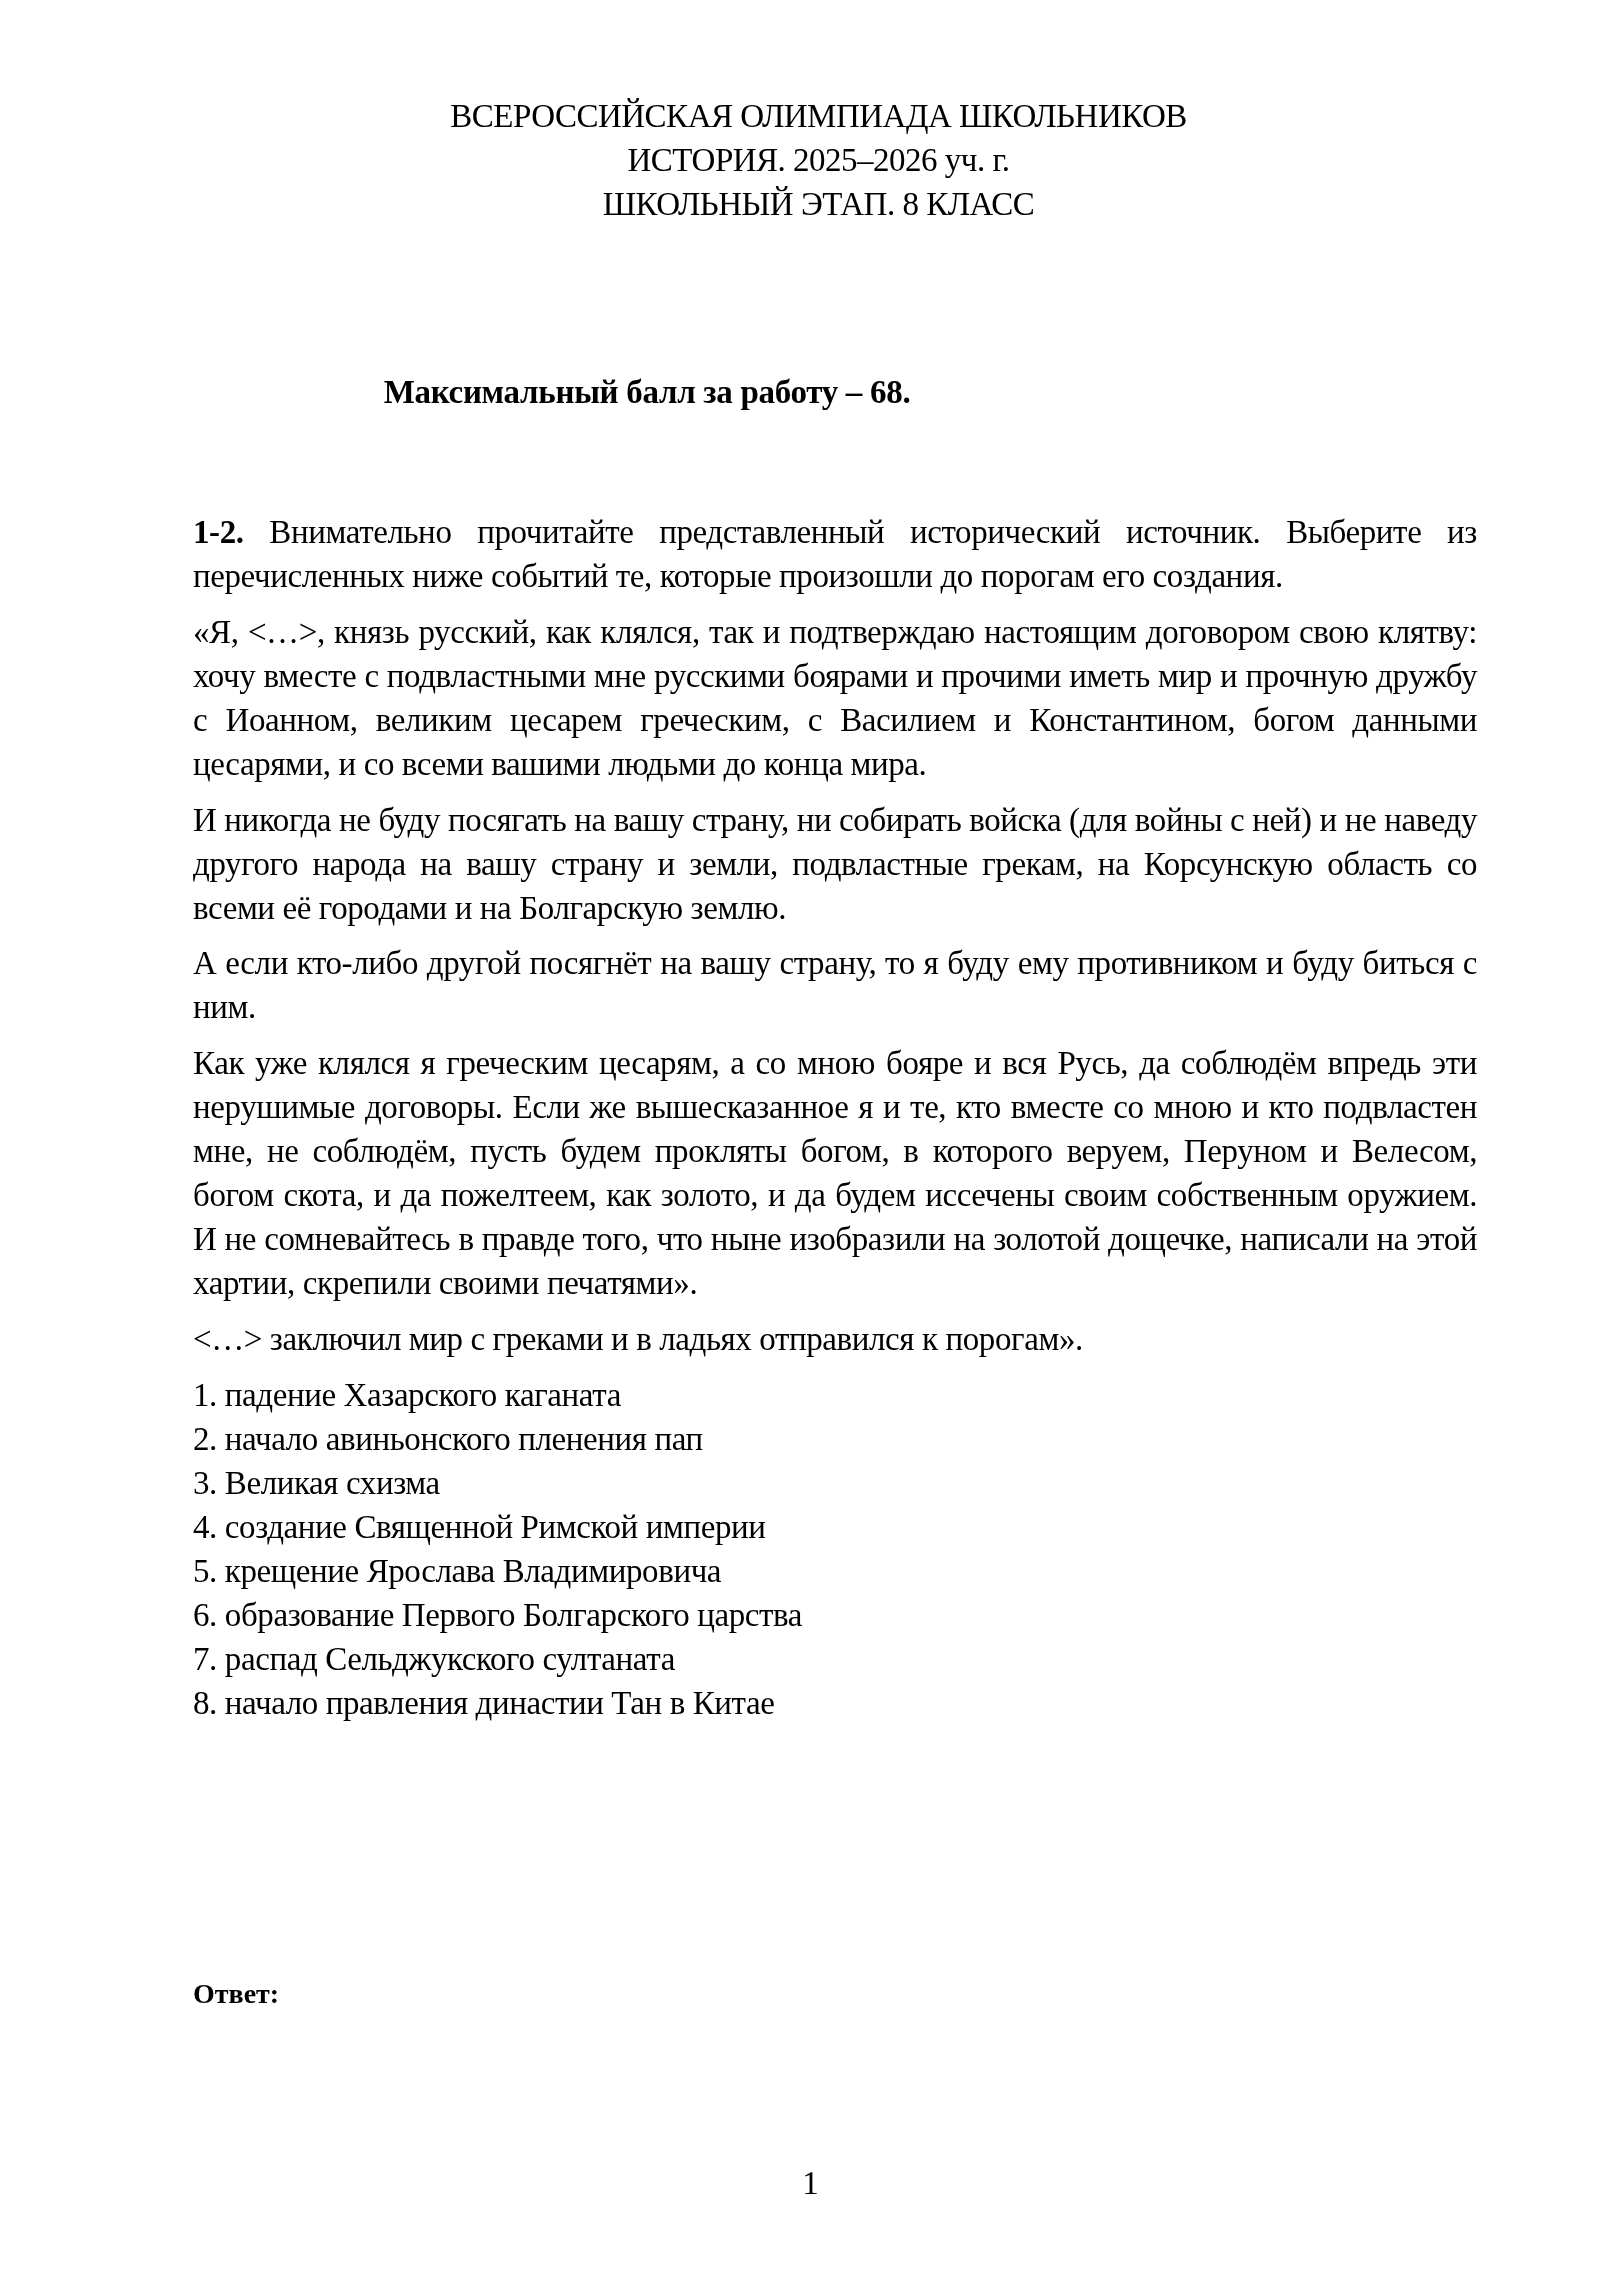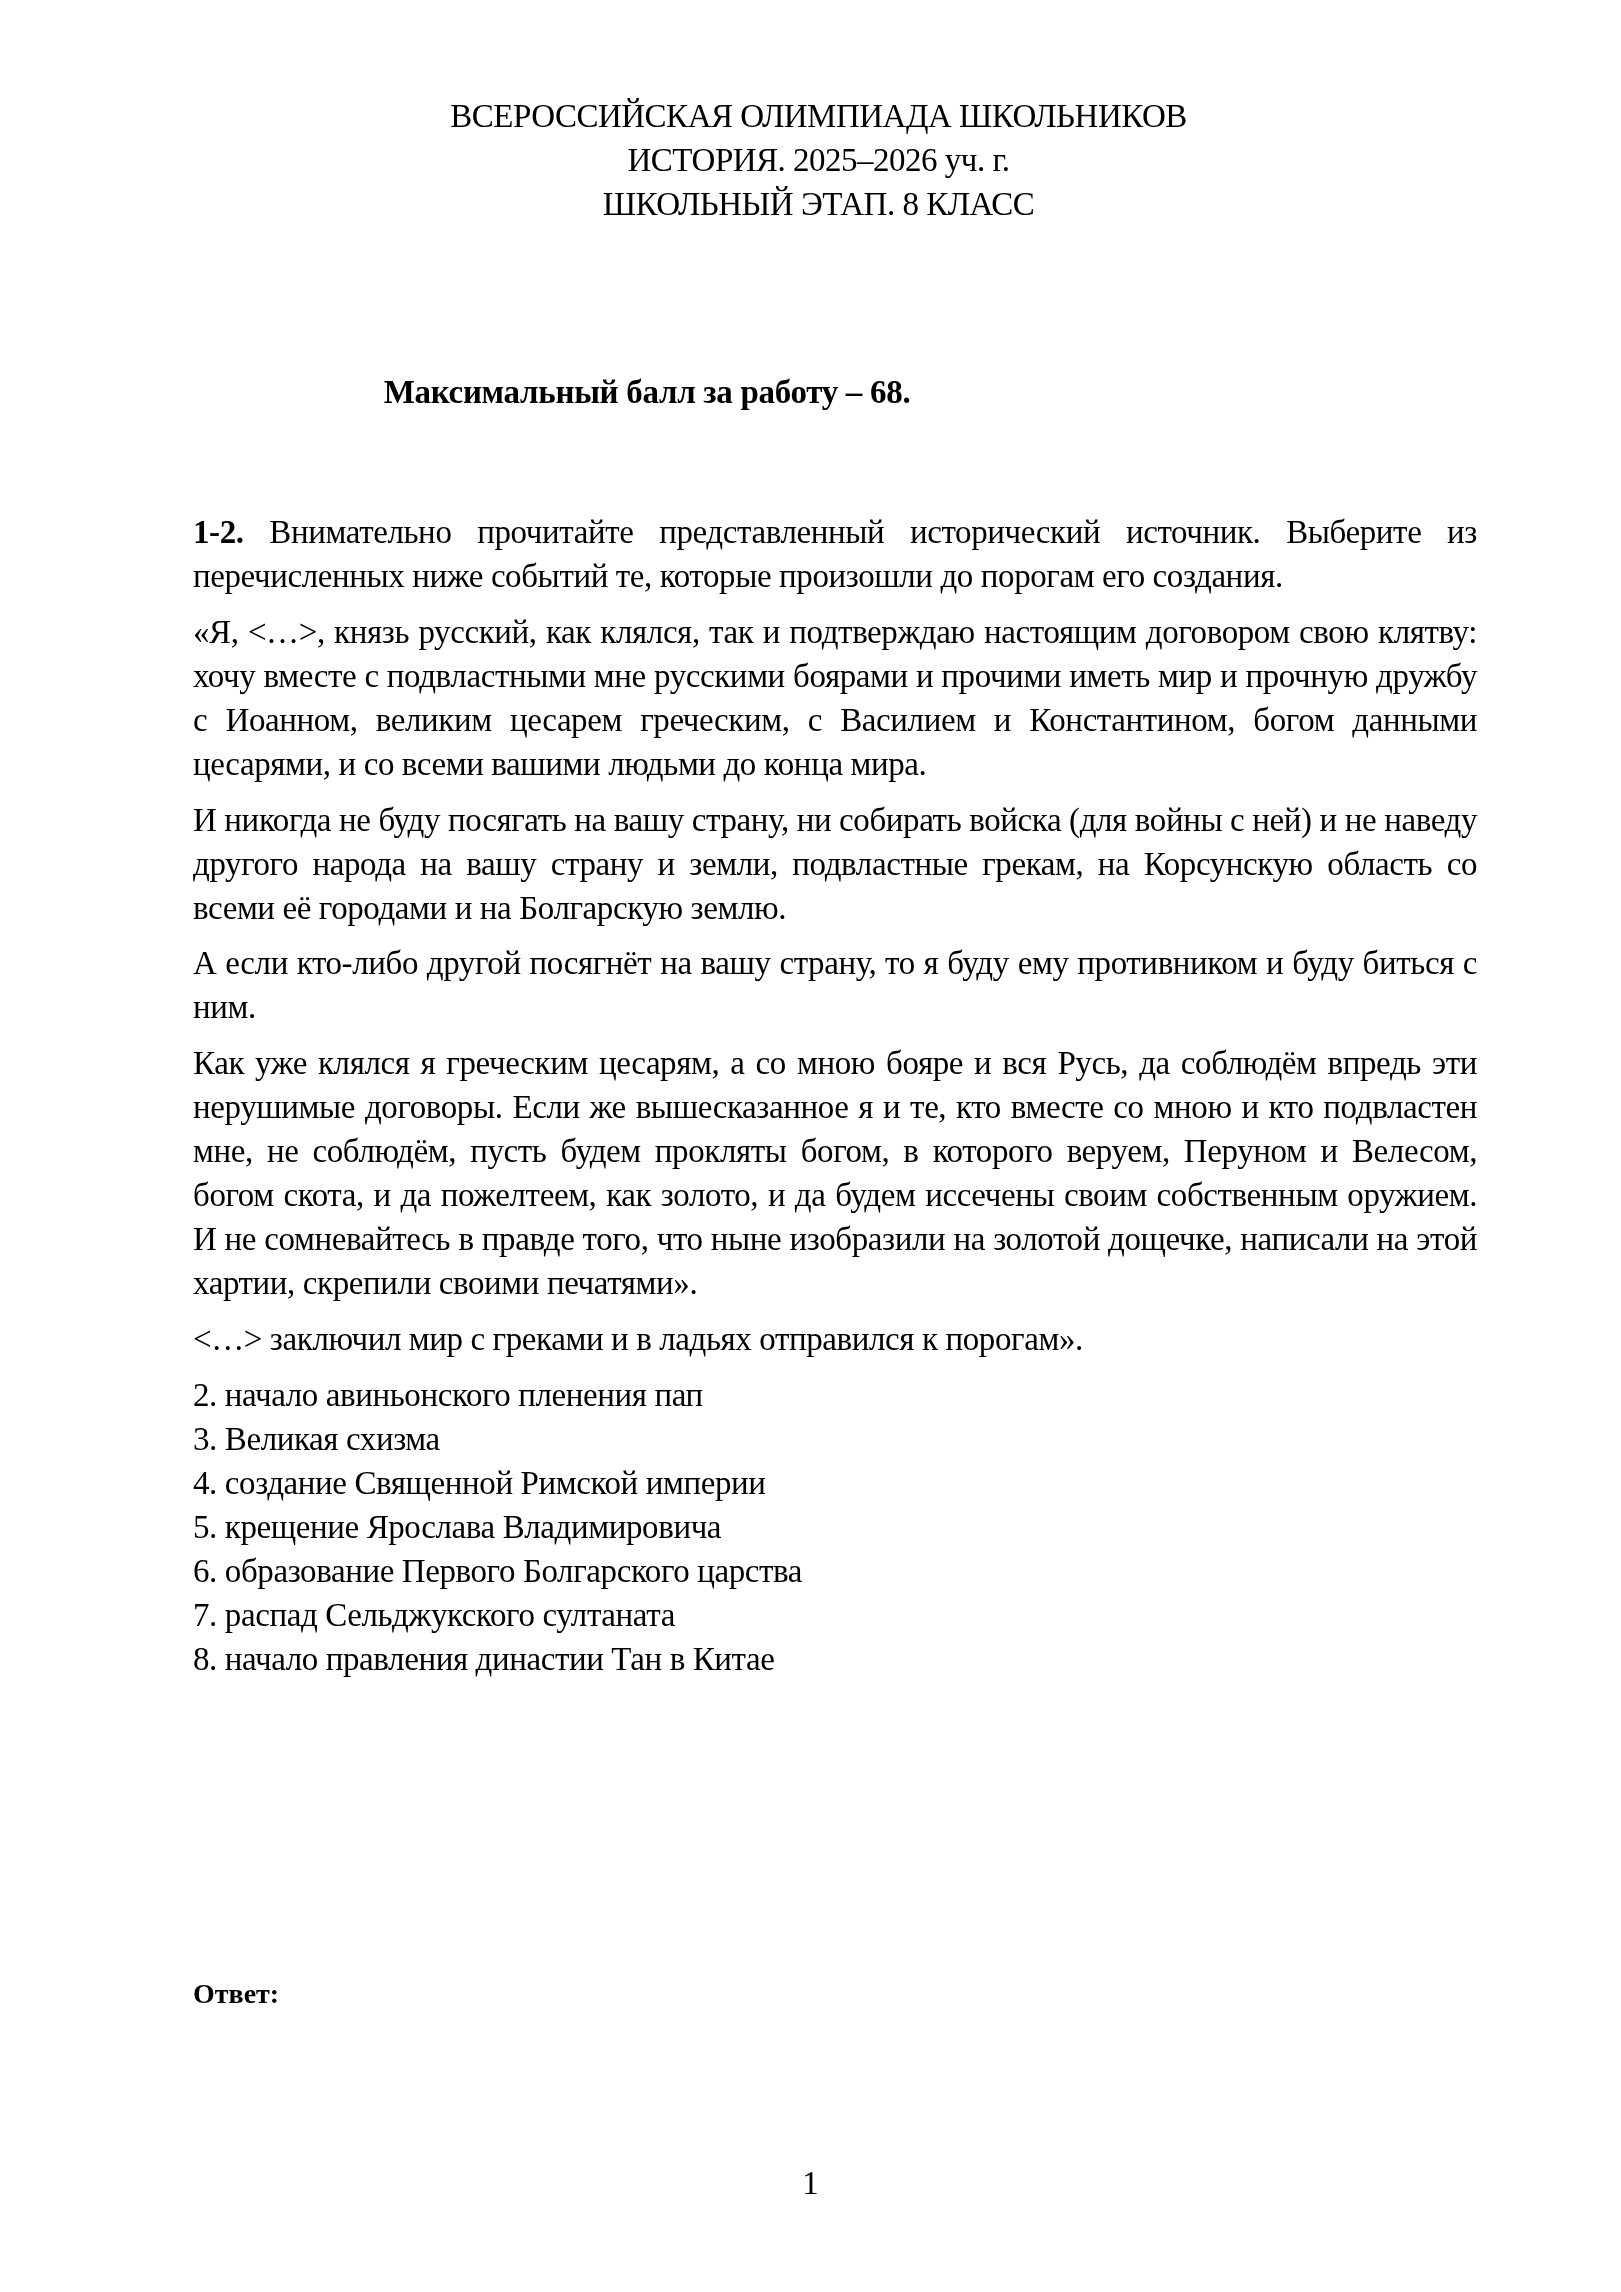--- a/index.html
+++ b/index.html
@@ -105,20 +105,21 @@
   <div class="content">
     <p class="para"><span class="task-num">1-2.</span><span> Внимательно прочитайте представленный исторический источник. Выберите из перечисленных ниже событий те, которые произошли до порогам его создания.</span></p>
 
     <p class="para">«Я, &lt;…&gt;, князь русский, как клялся, так и подтверждаю настоящим договором свою клятву: хочу вместе с подвластными мне русскими боярами и прочими иметь мир и прочную дружбу с Иоанном, великим цесарем греческим, с Василием и Константином, богом данными цесарями, и со всеми вашими людьми до конца мира.</p>
     <p class="para">И никогда не буду посягать на вашу страну, ни собирать войска (для войны с ней) и не наведу другого народа на вашу страну и земли, подвластные грекам, на Корсунскую область со всеми её городами и на Болгарскую землю.</p>
     <p class="para">А если кто-либо другой посягнёт на вашу страну, то я буду ему противником и буду биться с ним.</p>
     <p class="para">Как уже клялся я греческим цесарям, а со мною бояре и вся Русь, да соблюдём впредь эти нерушимые договоры. Если же вышесказанное я и те, кто вместе со мною и кто подвластен мне, не соблюдём, пусть будем прокляты богом, в которого веруем, Перуном и Велесом, богом скота, и да пожелтеем, как золото, и да будем иссечены своим собственным оружием. И не сомневайтесь в правде того, что ныне изобразили на золотой дощечке, написали на этой хартии, скрепили своими печатями».</p>
     <p class="para">&lt;…&gt; заключил мир с греками и в ладьях отправился к порогам».</p>
 
     <ul class="list">
+      <li>1. падение Хазарского каганата</li>
       <li>2. начало авиньонского пленения пап</li>
       <li>3. Великая схизма</li>
       <li>4. создание Священной Римской империи</li>
       <li>5. крещение Ярослава Владимировича</li>
       <li>6. образование Первого Болгарского царства</li>
       <li>7. распад Сельджукского султаната</li>
       <li>8. начало правления династии Тан в Китае</li>
     </ul>
   </div>
 

